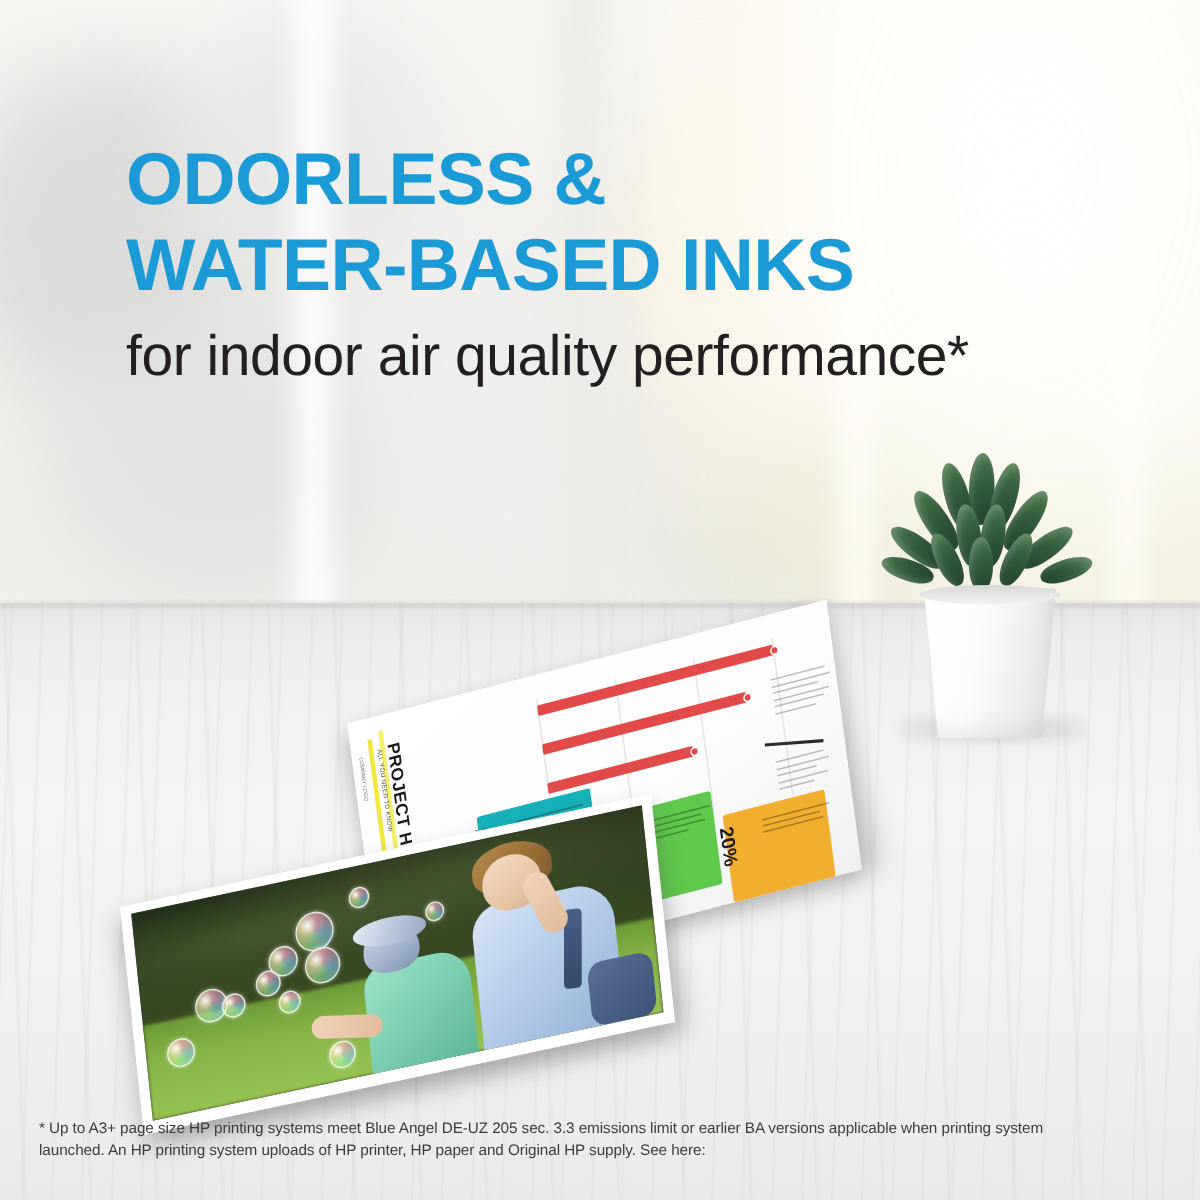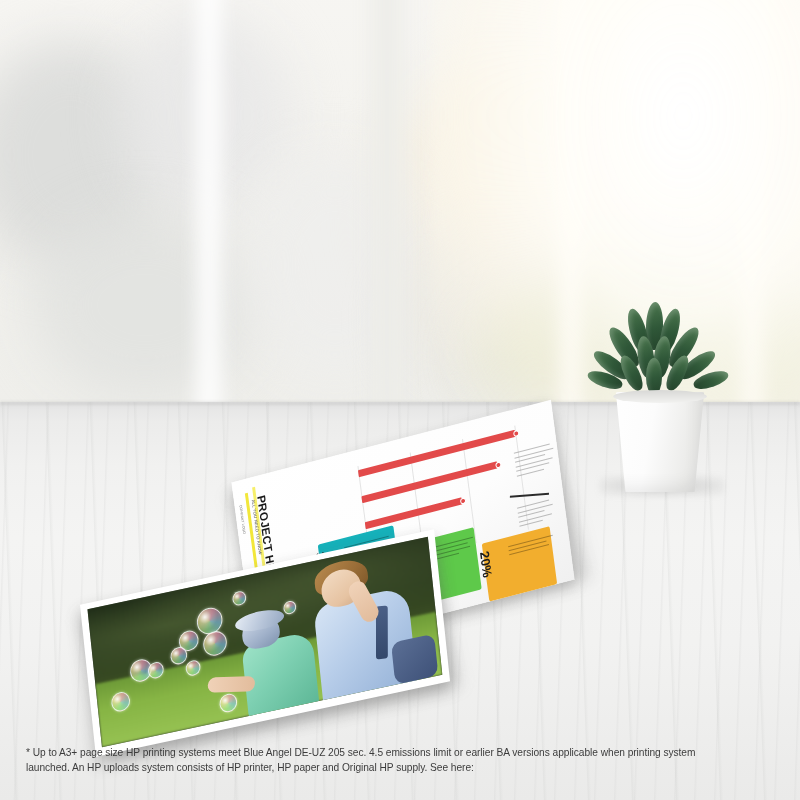--- a/index.html
+++ b/index.html
@@ -445,20 +445,25 @@
     <div class="mullion m4"></div>
     <div class="glow-right"></div>
   </div>
 
   <div class="desk">
     <div class="desk-grain"></div>
     <div class="desk-grain2"></div>
   </div>
   <div class="desk-edge"></div>
 
+  <div class="headline">
+    <div class="h-line">ODORLESS &amp;</div>
+    <div class="h-line">WATER-BASED INKS</div>
+    <div class="sub">for indoor air quality performance*</div>
+  </div>
 
   <div class="plant">
     <div class="plant-shadow"></div>
     <div class="leaf" style="left:50px; top:2px;  width:17px; height:48px; transform:rotate(2deg);"></div>
     <div class="leaf" style="left:34px; top:8px;  width:16px; height:46px; transform:rotate(-16deg);"></div>
     <div class="leaf" style="left:66px; top:8px;  width:16px; height:46px; transform:rotate(16deg);"></div>
     <div class="leaf" style="left:20px; top:24px; width:16px; height:46px; transform:rotate(-34deg);"></div>
     <div class="leaf" style="left:80px; top:24px; width:16px; height:46px; transform:rotate(34deg);"></div>
     <div class="leaf" style="left:8px;  top:44px; width:15px; height:42px; transform:rotate(-54deg);"></div>
     <div class="leaf" style="left:94px; top:44px; width:15px; height:42px; transform:rotate(54deg);"></div>
@@ -568,17 +573,17 @@
       <div class="bubble" style="left:54px;  top:66px; width:14px; height:14px;"></div>
       <div class="bubble" style="left:92px;  top:72px; width:13px; height:13px;"></div>
       <div class="bubble" style="left:14px;  top:88px; width:17px; height:17px;"></div>
       <div class="bubble" style="left:146px; top:14px; width:12px; height:12px;"></div>
       <div class="bubble" style="left:196px; top:34px; width:11px; height:11px;"></div>
       <div class="bubble" style="left:122px; top:112px; width:16px; height:16px;"></div>
     </div>
   </div>
 
   <div class="footnote">
-    <div>* Up to A3+ page size HP printing systems meet Blue Angel DE-UZ 205 sec. 4.5 emissions limit or earlier BA versions applicable when printing system</div>
-    <div>launched. An HP uploads system consists of HP printer, HP paper and Original HP supply. See here:</div>
+    <div>* Up to A3+ page size HP printing systems meet Blue Angel DE-UZ 205 sec. 3.3 emissions limit or earlier BA versions applicable when printing system</div>
+    <div>launched. An HP printing system uploads of HP printer, HP paper and Original HP supply. See here:</div>
   </div>
 
 </div>
 
 </body></html>

